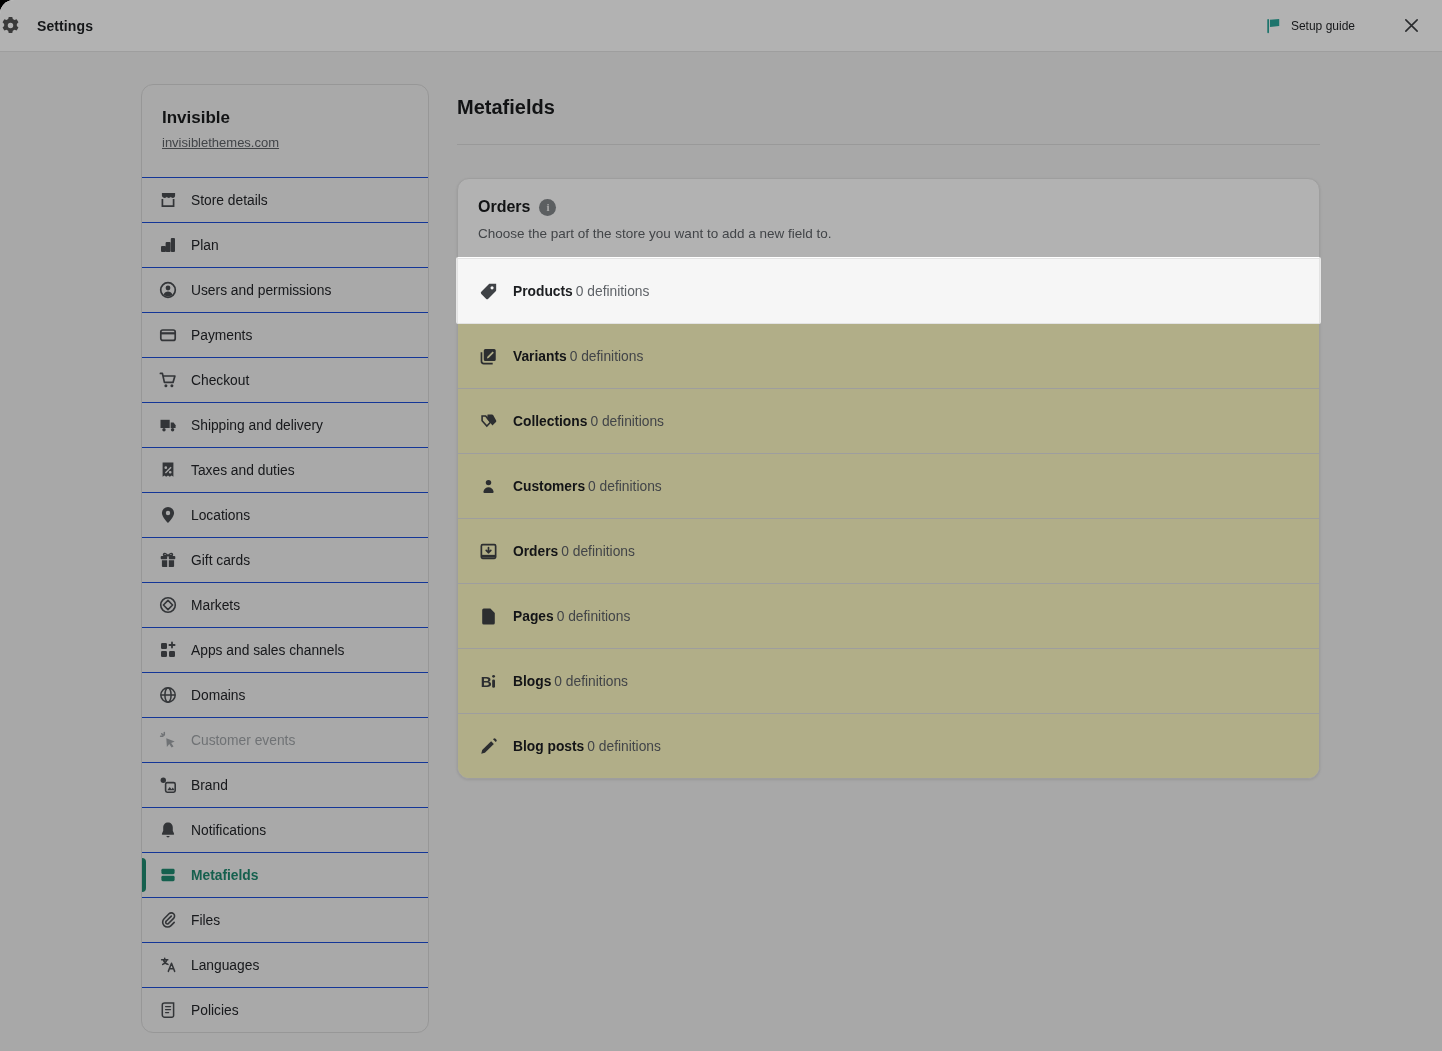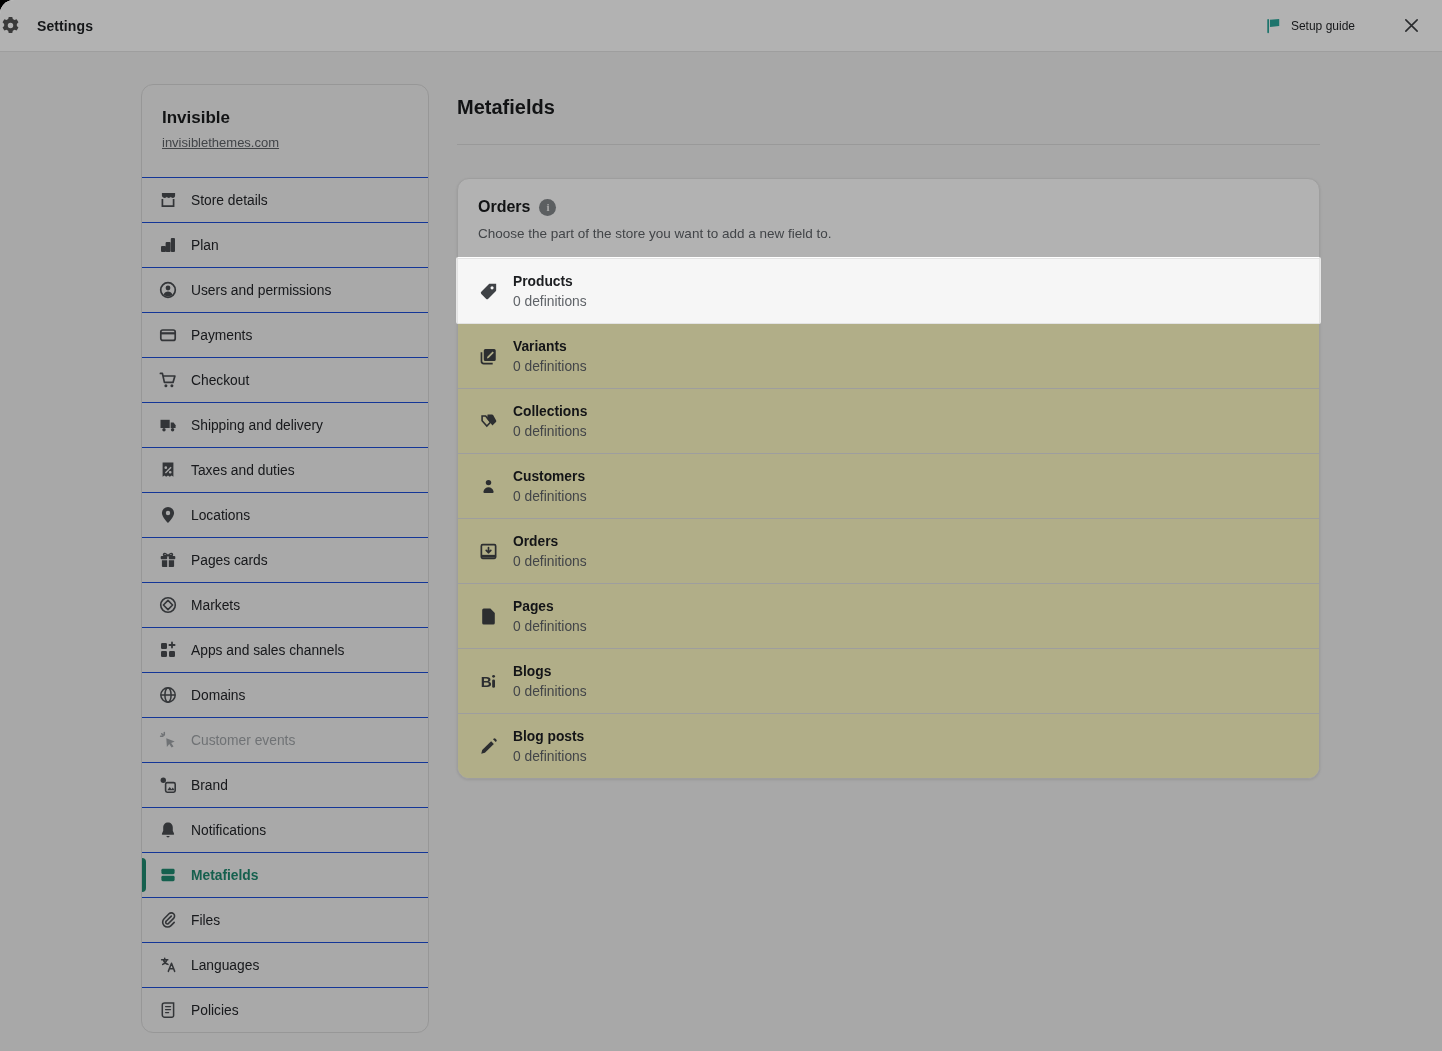--- a/index.html
+++ b/index.html
@@ -79,21 +79,21 @@
     font-size:11px; font-weight:700; line-height:17px; text-align:center;
     font-family:"Liberation Serif","DejaVu Serif",serif; cursor:pointer; flex:0 0 17px;
   }
   .card-desc { margin-top:7px; font-size:13.5px; color:#5f6368; line-height:19px; }
   .field-row {
     display:flex; align-items:center; gap:14px; height:65px; padding:0 20px;
     border-top:1px solid #e3e3e3; cursor:pointer; background:#fef9c3;
   }
   .field-row.highlighted { background:#f6f6f6; }
   .field-row .icon { width:21px; height:21px; color:#3f4246; flex:0 0 21px; }
-  .field-texts { display:flex; flex-direction:column; gap:3px; }
+  .field-texts { display:flex; flex-direction:row; gap:3px; }
   .field-texts .label { font-size:13.8px; font-weight:700; color:#1c1e21; line-height:17px; }
   .field-texts .count { font-size:13.8px; color:#5f6368; line-height:17px; }
 
   
   .spotlight {
     position:absolute; z-index:90; pointer-events:none; border-radius:2px;
     box-shadow:0 0 0 2200px var(--dim, rgba(0,0,0,0.30));
   }
 
   .icon svg, .gear svg, .flag svg, .x svg, svg { display:block; }
@@ -230,21 +230,21 @@
     <span class="icon">
             <svg viewBox="0 0 20 20" xmlns="http://www.w3.org/2000/svg">
               <g fill="currentColor">
                 <rect x="2.7" y="6.1" width="6.5" height="3.1" rx="0.9"></rect>
                 <rect x="10.8" y="6.1" width="6.5" height="3.1" rx="0.9"></rect>
                 <path d="M3.9 10.2h5.3V17H4.9a1 1 0 01-1-1v-5.8zm6.9 0h5.3V16a1 1 0 01-1 1h-4.3v-6.8z"></path>
               </g>
               <path fill="none" stroke="currentColor" stroke-width="1.5" d="M10 5.8C8.6 3.4 6.1 2.9 5.6 4.3 5.1 5.8 7.6 5.8 10 5.8zm0 0c1.4-2.4 3.9-2.9 4.4-1.5.5 1.5-2 1.5-4.4 1.5z"></path>
             </svg>
           </span>
-    <span class="label">Pages cards</span>
+    <span class="label">Gift cards</span>
   </div>
 
   <div class="nav-item">
     <span class="icon">
             <svg viewBox="0 0 20 20" xmlns="http://www.w3.org/2000/svg">
               <circle cx="10" cy="10" r="7.3" fill="none" stroke="currentColor" stroke-width="1.6"></circle>
               <path fill="none" stroke="currentColor" stroke-width="1.6" stroke-linejoin="round" d="M10 5.4L14.6 10 10 14.6 5.4 10z"></path>
             </svg>
           </span>
     <span class="label">Markets</span>

